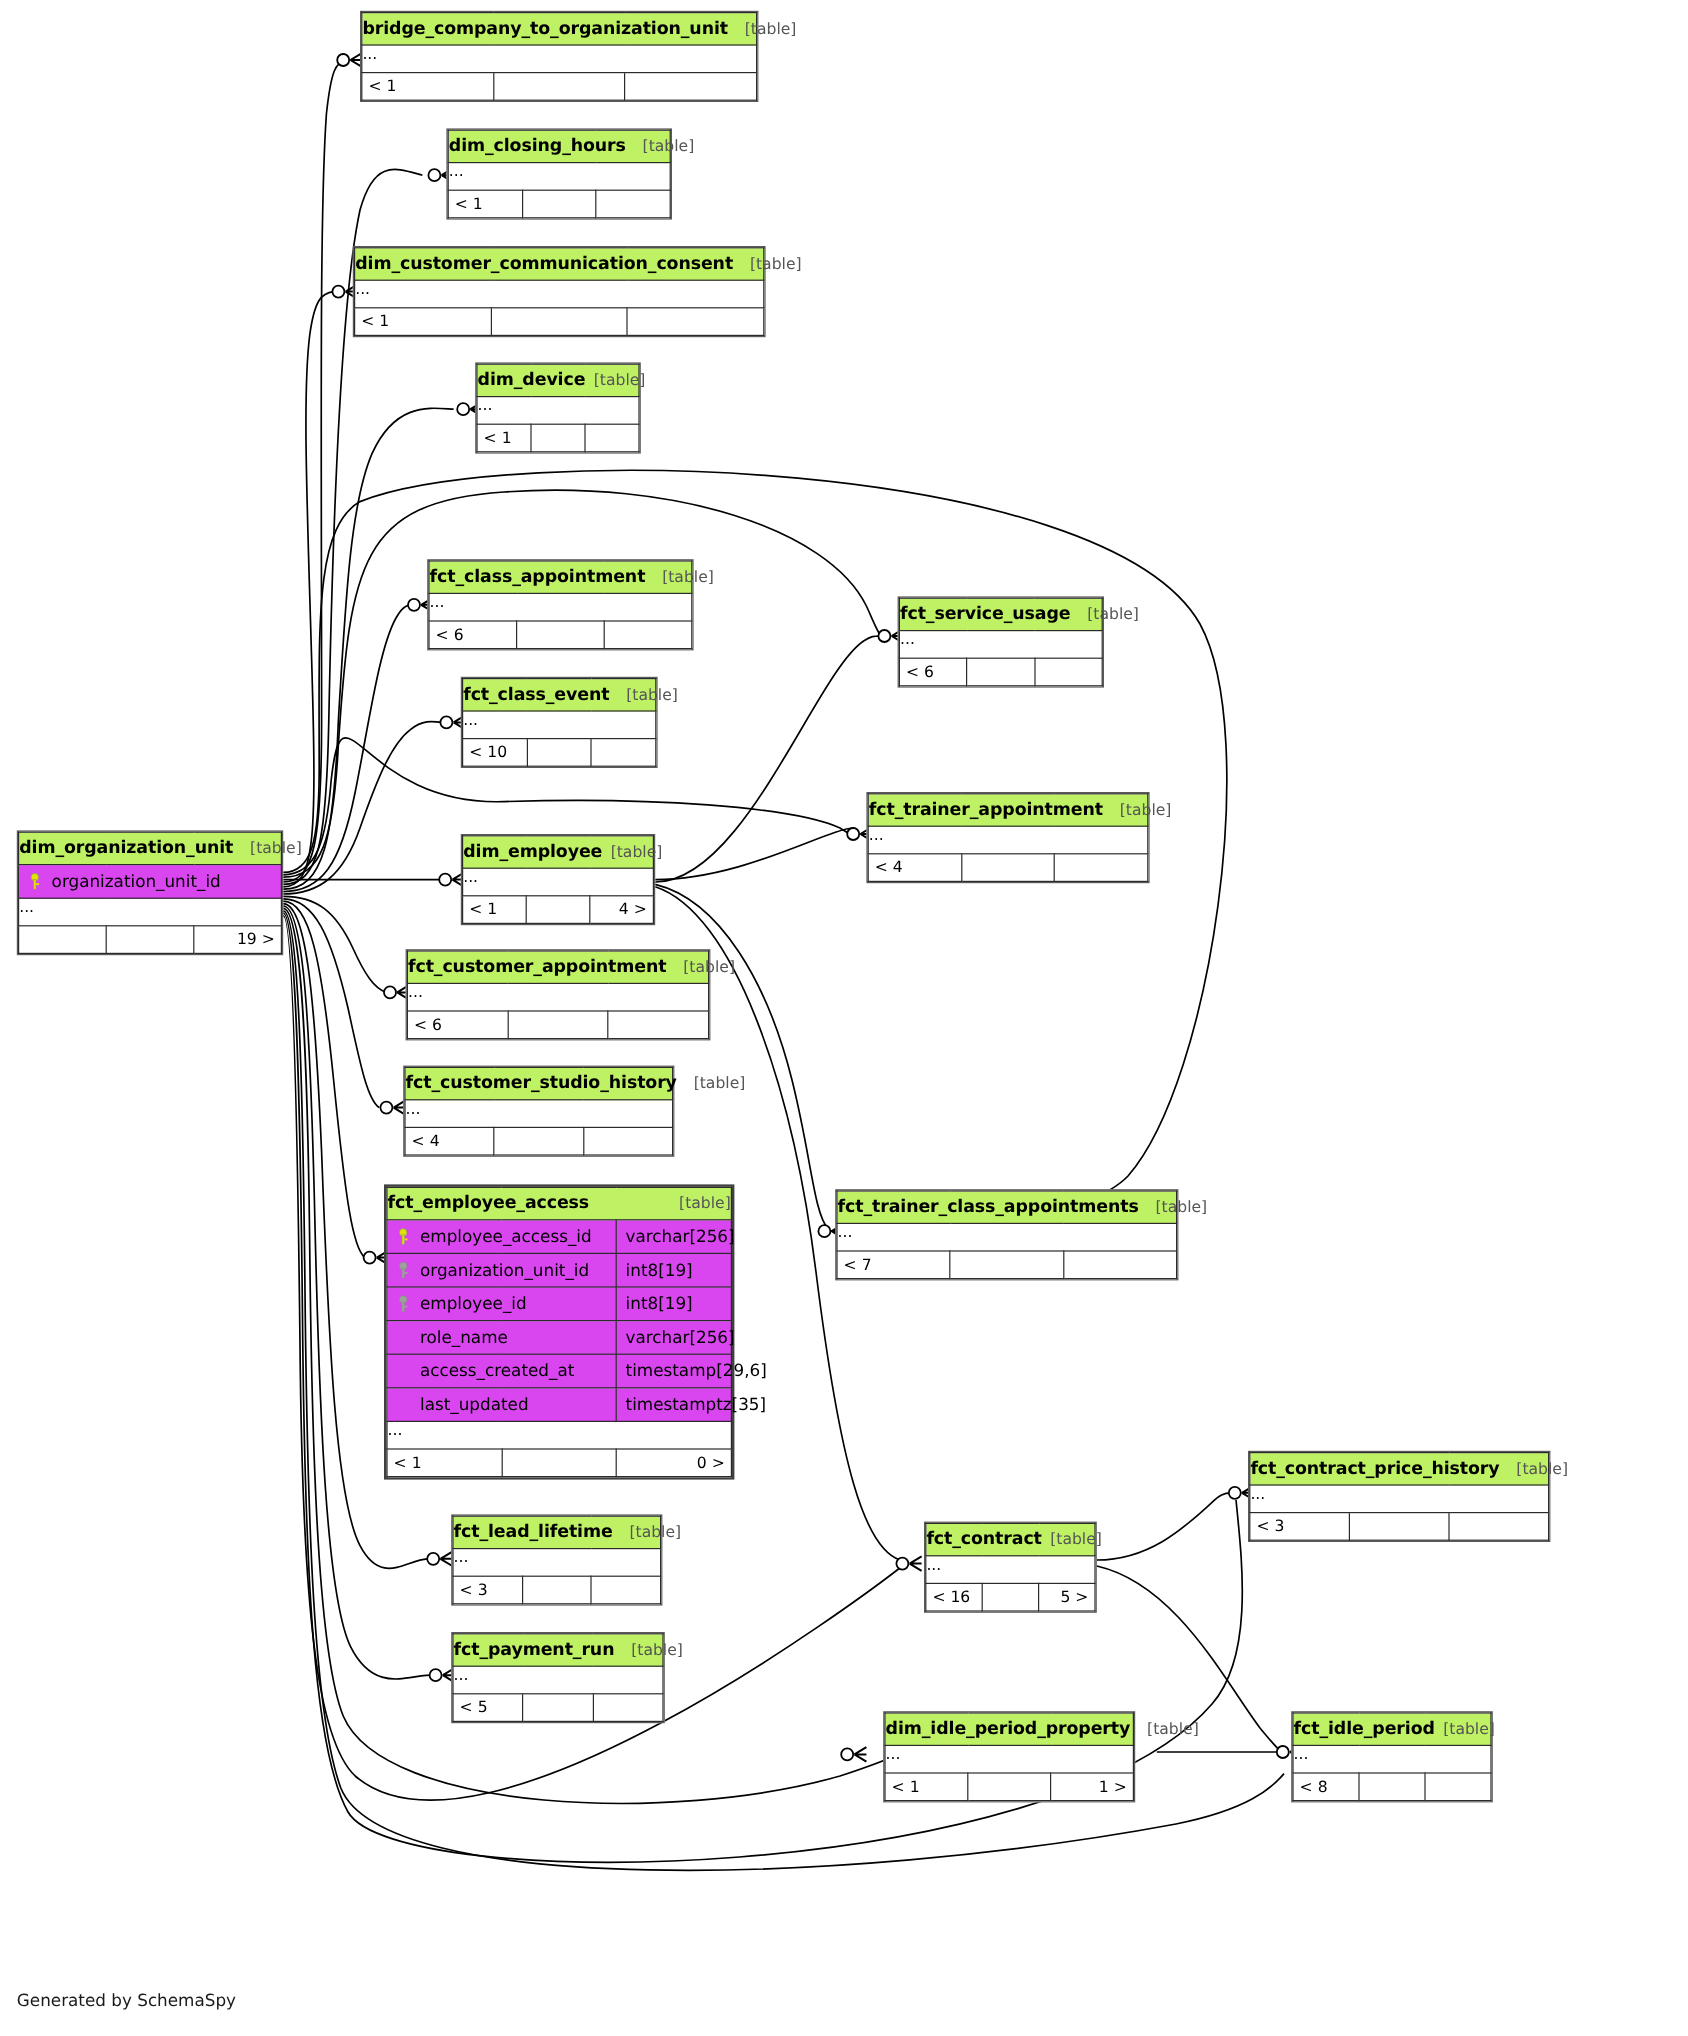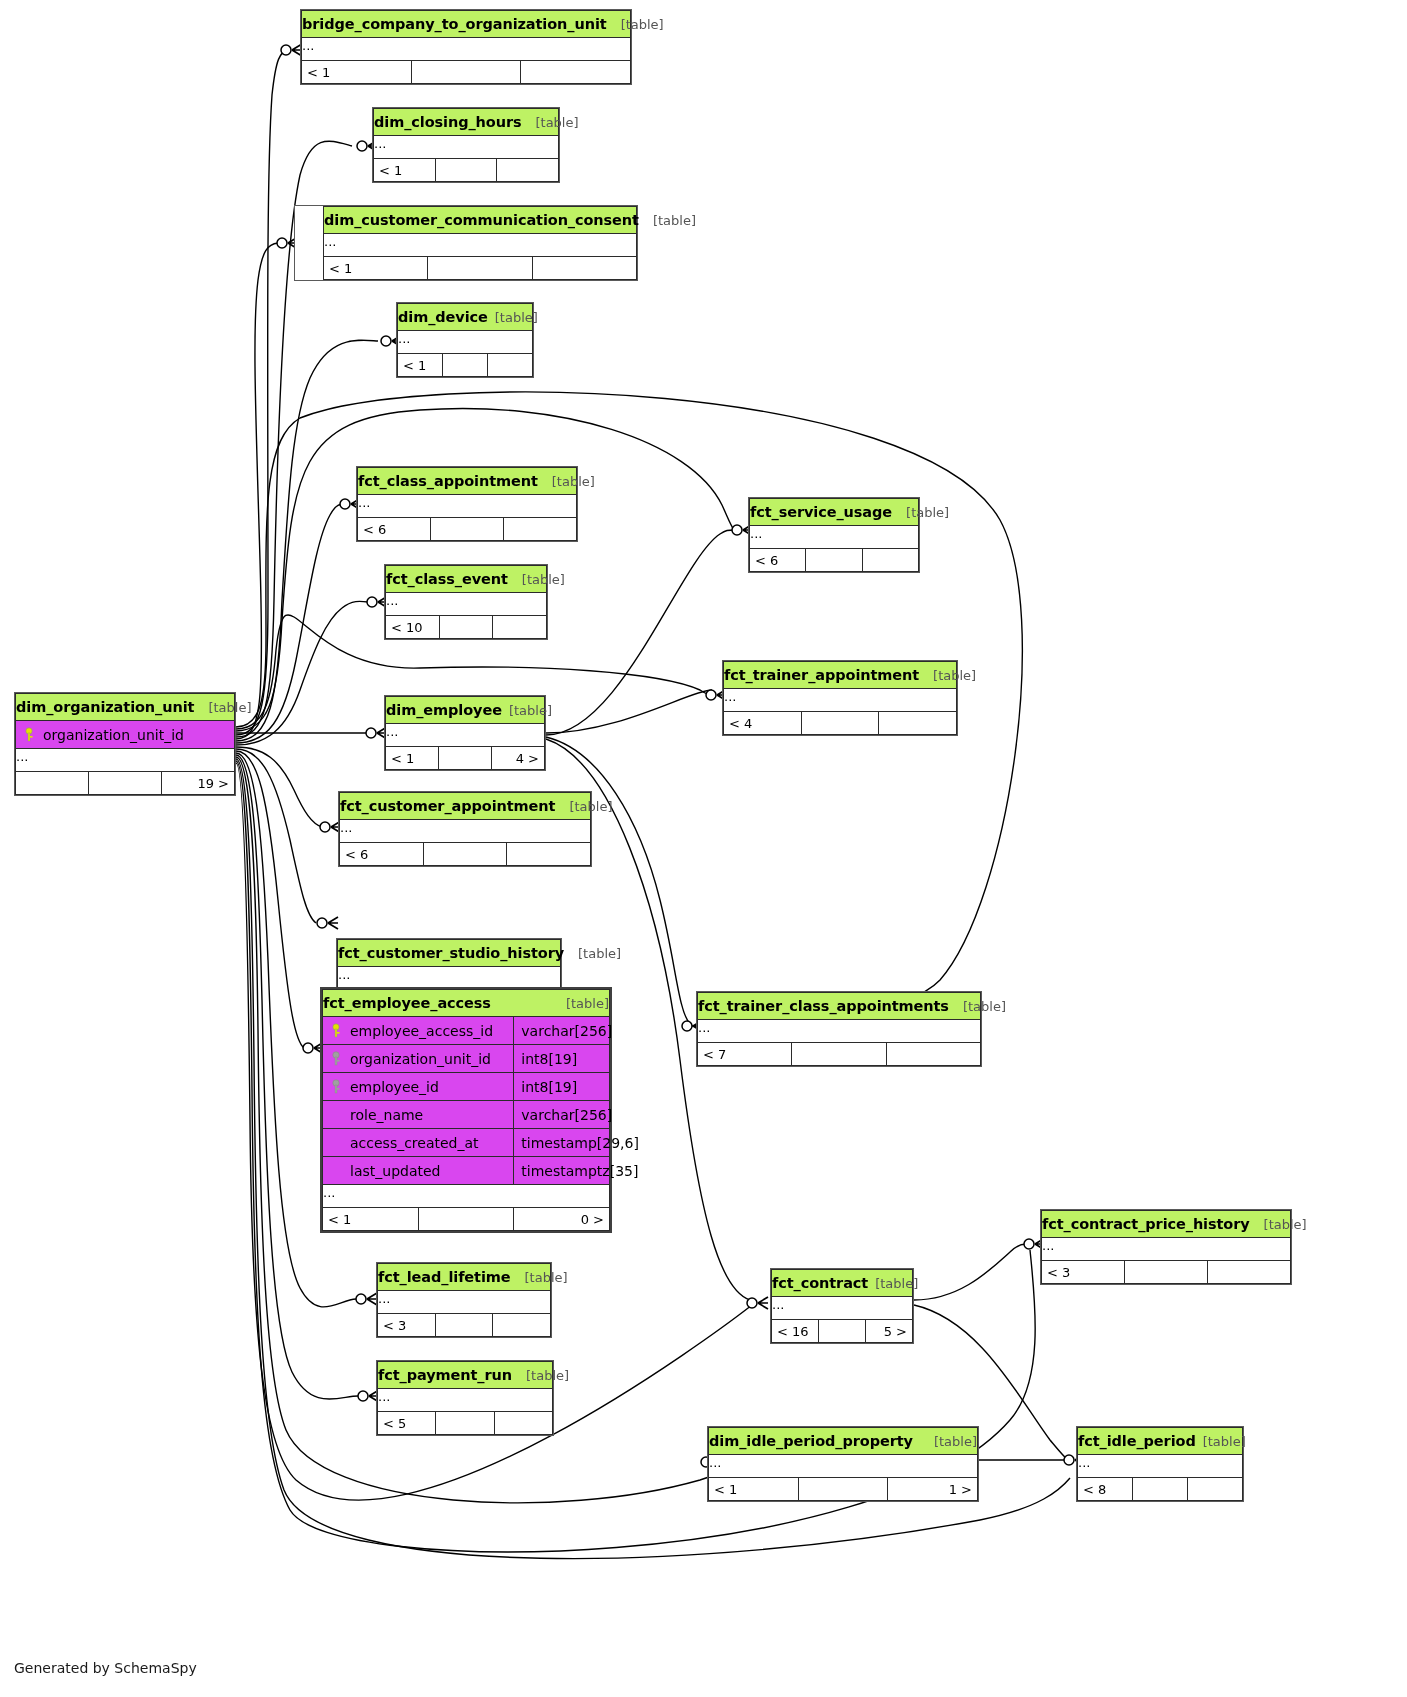--- a/index.html
+++ b/index.html
@@ -263,21 +263,21 @@
               <td class="ellipsis-cell" colspan="3"><span>...</span></td>
             </tr>
             <tr class="foot-row">
               <td class="foot-left">&lt; 1</td>
               <td></td>
               <td class="foot-right"></td>
             </tr>
           </tbody>
         </table>
       </div>
-      <div class="table-node" style="left: 294px; top: 205px; width: 344px; padding-left: 28px;">
+      <div class="table-node" style="left: 294px; top: 205px; width: 344px;">
         <table class="tbl">
           <colgroup>
             <col>
             <col>
             <col>
           </colgroup>
           <tbody>
             <tr>
               <td class="hdr-cell" colspan="3">
                 <div class="hdr-inner">
@@ -520,21 +520,21 @@
               <td class="ellipsis-cell" colspan="3"><span>...</span></td>
             </tr>
             <tr class="foot-row">
               <td class="foot-left">&lt; 6</td>
               <td></td>
               <td class="foot-right"></td>
             </tr>
           </tbody>
         </table>
       </div>
-      <div class="table-node" style="left: 336px; top: 938px; width: 226px;">
+      <div class="table-node" style="left: 336px; top: 888px; width: 226px;">
         <table class="tbl">
           <colgroup>
             <col>
             <col>
             <col>
           </colgroup>
           <tbody>
             <tr>
               <td class="hdr-cell" colspan="3">
                 <div class="hdr-inner">
@@ -781,21 +781,21 @@
               <td class="ellipsis-cell" colspan="3"><span>...</span></td>
             </tr>
             <tr class="foot-row">
               <td class="foot-left">&lt; 5</td>
               <td></td>
               <td class="foot-right"></td>
             </tr>
           </tbody>
         </table>
       </div>
-      <div class="table-node" style="left: 707px; top: 1426px; width: 272px;">
+      <div class="table-node" style="left: 736px; top: 1426px; width: 210px;">
         <table class="tbl">
           <colgroup>
             <col>
             <col>
             <col>
           </colgroup>
           <tbody>
             <tr>
               <td class="hdr-cell" colspan="3">
                 <div class="hdr-inner">

